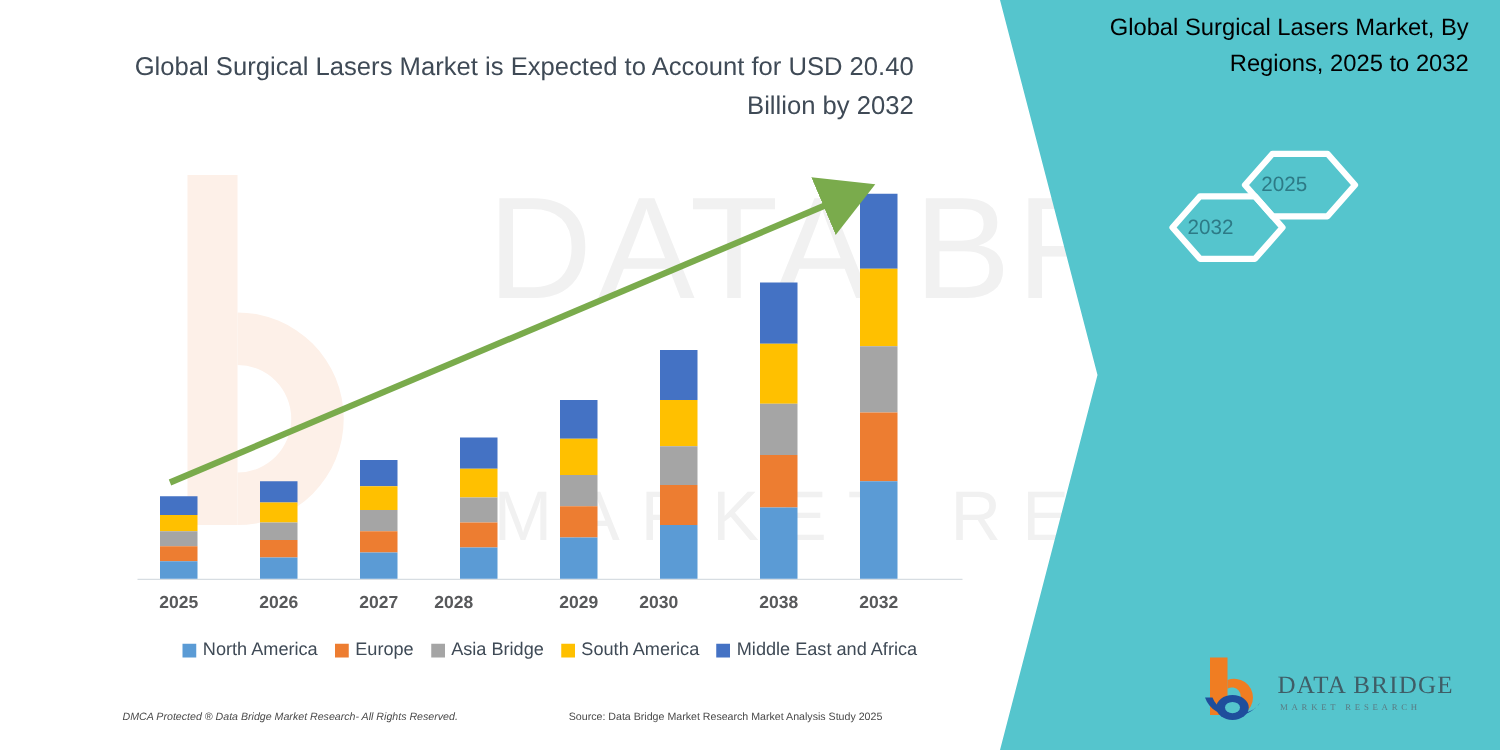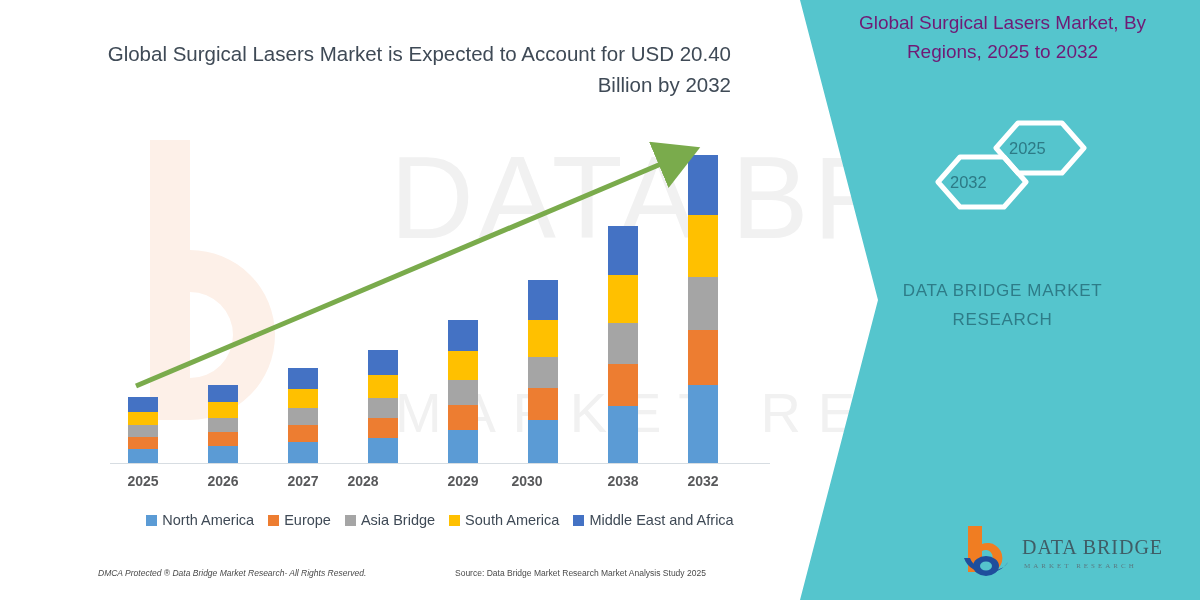--- a/index.html
+++ b/index.html
@@ -164,24 +164,24 @@
     right: 0; top: 0;
     width: 400px; height: 600px;
     background: #55c5cd;
     z-index: 2;
     clip-path: polygon(0% 0%, 100% 0%, 100% 100%, 0% 100%, 19.5% 50%);
   }
   .right-title {
     position: absolute;
     left: 30px; top: 8px;
     width: 345px;
-    text-align: center;
+    text-align: right;
     font-size: 19px;
     line-height: 29px;
-    color: #701a75;
+    color: #000000;
     font-weight: 400;
   }
   .hexwrap {
     position: absolute;
     left: 0; top: 100px;
     width: 400px; height: 130px;
   }
   .hex-label {
     position: absolute;
     font-size: 16.5px;
@@ -339,24 +339,20 @@
       <svg viewBox="0 0 400 130" width="400" height="130">
 
         <polygon points="138,82 160,57 204,57 226,82 204,107 160,107" fill="none" stroke="#ffffff" stroke-width="5" stroke-linejoin="round"></polygon>
 
         <polygon points="196,48 218,23 262,23 284,48 262,73 218,73" fill="none" stroke="#ffffff" stroke-width="5" stroke-linejoin="round"></polygon>
       </svg>
       <div class="hex-label" style="left:150px; top:73px;">2032</div>
       <div class="hex-label" style="left:209px; top:39px;">2025</div>
     </div>
 
-    <div class="brand-text">
-      <div>DATA BRIDGE MARKET</div>
-      <div>RESEARCH</div>
-    </div>
 
     <svg class="logo" viewBox="0 0 220 60">
 
       <path d="M8 4 L8 50 L22 50 L22 4 Z" fill="#f07d22"></path>
       <path d="M22 22 A 15 15 0 1 1 22 50 L22 41 A 7 7 0 1 0 22 29 Z" fill="#f07d22"></path>
 
       <path d="M4 36 C 10 54, 38 56, 48 40 C 42 52, 16 52, 10 36 Z" fill="#1f4e9c"></path>
       <ellipse cx="26" cy="44" rx="13" ry="10" fill="#1f4e9c"></ellipse>
       <ellipse cx="26" cy="44" rx="6" ry="4.5" fill="#55c5cd"></ellipse>
       <text x="62" y="32" font-family="Liberation Serif, serif" font-size="20" fill="#3f5d66" letter-spacing="1">DATA BRIDGE</text>

